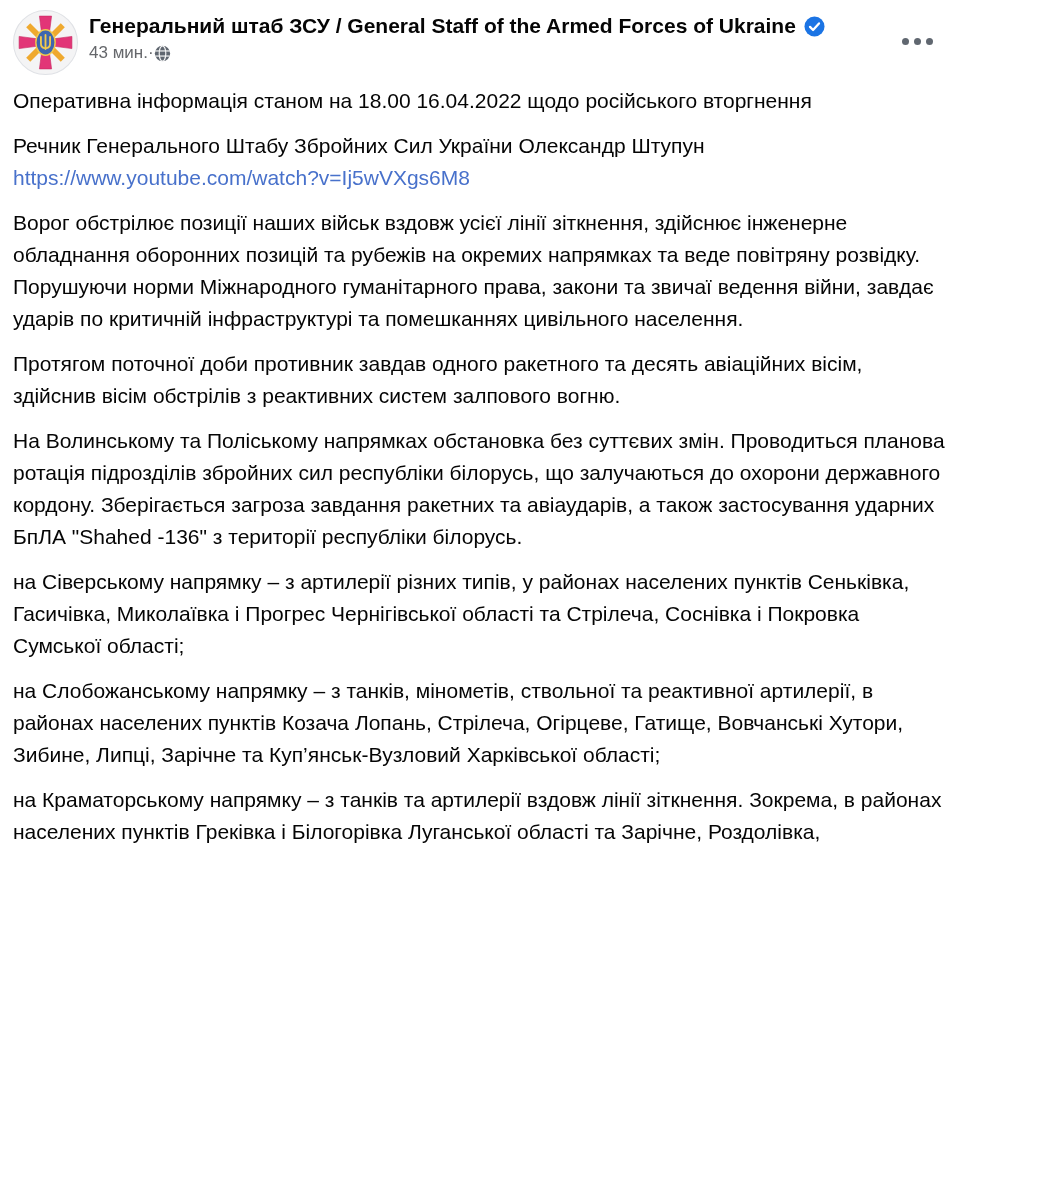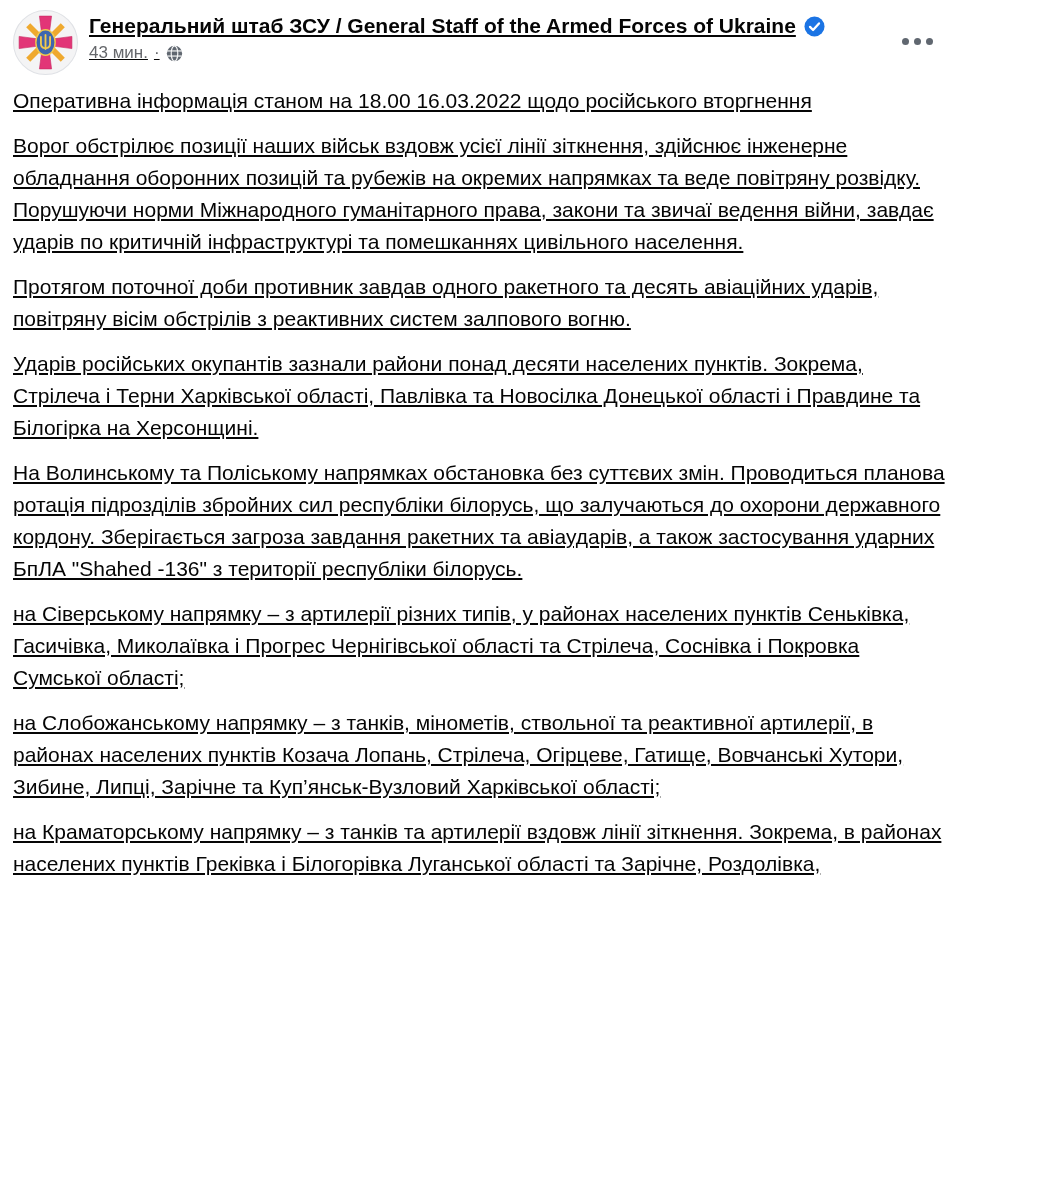--- a/index.html
+++ b/index.html
@@ -7,21 +7,21 @@
     padding: 0;
     background: #ffffff;
   }
   body {
     width: 1057px;
     height: 1185px;
     overflow: hidden;
     font-family: "Liberation Sans", sans-serif;
     color: #050505;
   }
-  .post { position: relative; width: 961px; text-decoration: underline; }
+  .post { position: relative; width: 961px; }
 
   
   .header {
     display: flex;
     align-items: flex-start;
     padding: 10px 16px 4px 13px;
     position: relative;
   }
   .avatar {
     width: 65px;
@@ -47,21 +47,20 @@
     color: #050505;
     line-height: 1.25;
     white-space: nowrap;
     cursor: pointer;
   }
   .verified { display: inline-flex; align-items: center; }
   .verified svg { width: 21px; height: 21px; display: block; }
   .meta-row {
     display: flex;
     align-items: center;
-    gap: 6px;
     margin-top: 4px;
     font-size: 17px;
     color: #65676B;
   }
   .meta-row .timestamp { cursor: pointer; }
   .globe svg { width: 17px; height: 17px; display: block; }
   .menu-button {
     position: absolute;
     right: 24px;
     top: 30px;
@@ -152,23 +151,23 @@
 
     <div class="menu-button">
       <span class="dot3"></span>
       <span class="dot3"></span>
       <span class="dot3"></span>
     </div>
 
   </div>
 
   <div class="body-text">
-      <div class="paragraph"><span>Оперативна інформація станом на 18.00 16.03.2022 щодо російського вторгнення</span></div>
+      <div class="paragraph"><span>Оперативна інформація станом на 18.00 16.04.2022 щодо російського вторгнення</span></div>
+      <div class="paragraph"><span>Речник Генерального Штабу Збройних Сил України Олександр Штупун</span><br><a class="post-link" href="#">https://www.youtube.com/watch?v=Ij5wVXgs6M8</a></div>
       <div class="paragraph"><span>Ворог обстрілює позиції наших військ вздовж усієї лінії зіткнення, здійснює інженерне обладнання оборонних позицій та рубежів на окремих напрямках та веде повітряну розвідку. Порушуючи норми Міжнародного гуманітарного права, закони та звичаї ведення війни, завдає ударів по критичній інфраструктурі та помешканнях цивільного населення.</span></div>
-      <div class="paragraph"><span>Протягом поточної доби противник завдав одного ракетного та десять авіаційних ударів, повітряну вісім обстрілів з реактивних систем залпового вогню.</span></div>
-      <div class="paragraph"><span>Ударів російських окупантів зазнали райони понад десяти населених пунктів. Зокрема, Стрілеча і Терни Харківської області, Павлівка та Новосілка Донецької області і Правдине та Білогірка на Херсонщині.</span></div>
+      <div class="paragraph"><span>Протягом поточної доби противник завдав одного ракетного та десять авіаційних вісім, здійснив вісім обстрілів з реактивних систем залпового вогню.</span></div>
       <div class="paragraph"><span>На Волинському та Поліському напрямках обстановка без суттєвих змін. Проводиться планова ротація підрозділів збройних сил республіки білорусь, що залучаються до охорони державного кордону. Зберігається загроза завдання ракетних та авіаударів, а також застосування ударних БпЛА "Shahed -136" з території республіки білорусь.</span></div>
       <div class="paragraph"><span>на Сіверському напрямку – з артилерії різних типів, у районах населених пунктів Сеньківка, Гасичівка, Миколаївка і Прогрес Чернігівської області та Стрілеча, Соснівка і Покровка Сумської області;</span></div>
       <div class="paragraph"><span>на Слобожанському напрямку – з танків, мінометів, ствольної та реактивної артилерії, в районах населених пунктів Козача Лопань, Стрілеча, Огірцеве, Гатище, Вовчанські Хутори, Зибине, Липці, Зарічне та Куп’янськ-Вузловий Харківської області;</span></div>
       <div class="paragraph"><span>на Краматорському напрямку – з танків та артилерії вздовж лінії зіткнення. Зокрема, в районах населених пунктів Греківка і Білогорівка Луганської області та Зарічне, Роздолівка,</span></div>
     </div>
 
 </div>
 
 </body></html>

